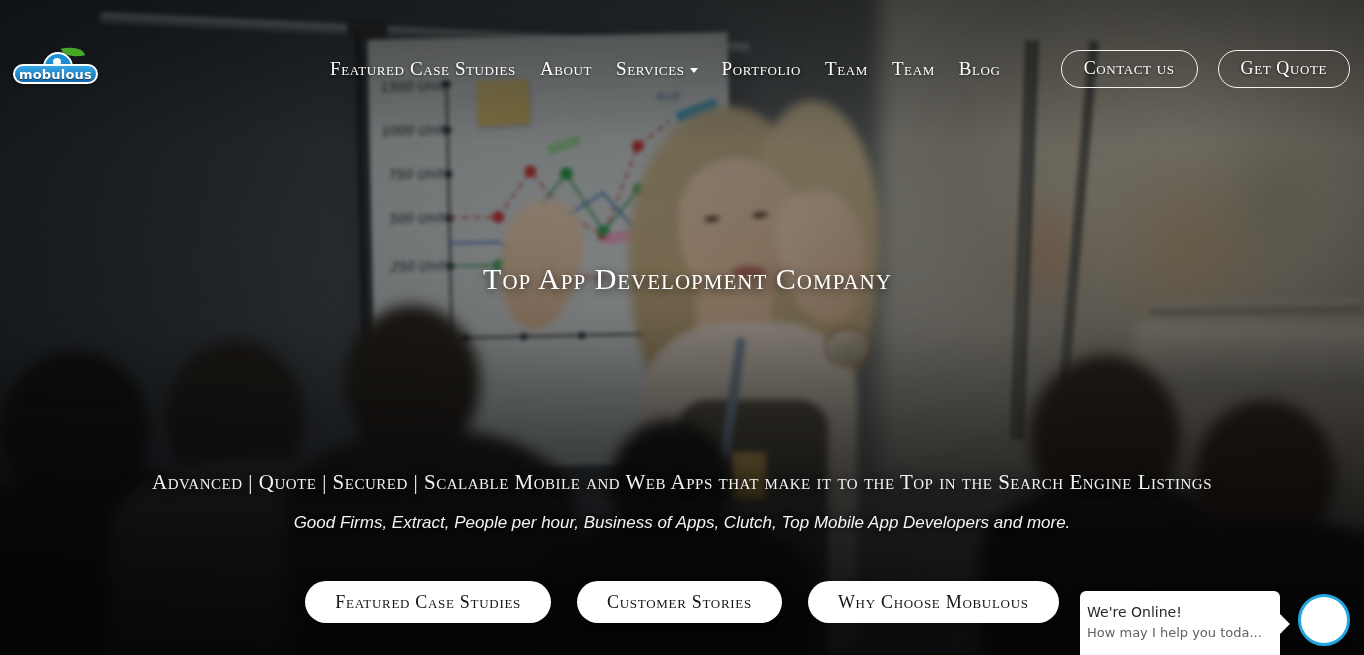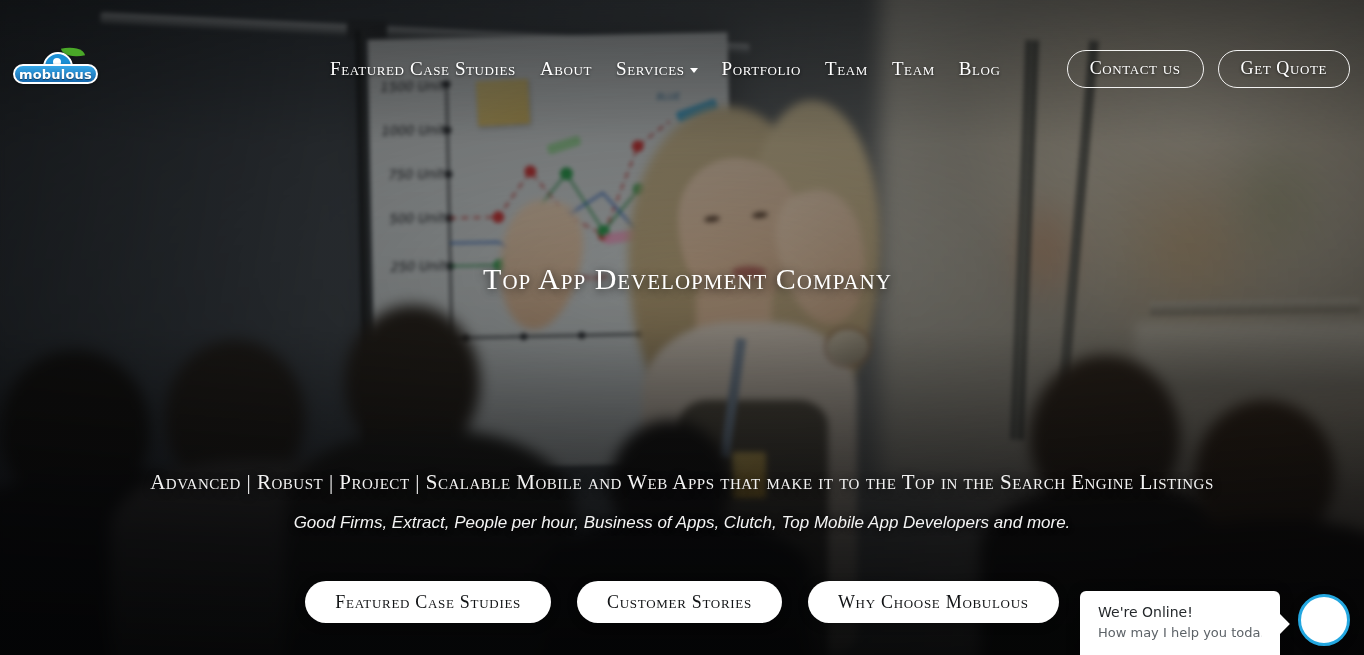--- a/index.html
+++ b/index.html
@@ -266,21 +266,21 @@
     font-variant: small-caps;
     letter-spacing: .6px;
     cursor: pointer;
     text-shadow: 0 1px 3px rgba(0,0,0,.65);
     display: flex; align-items: center; gap: 5px;
     white-space: nowrap;
   }
   .chev { width: 0; height: 0; border-left: 4px solid transparent; border-right: 4px solid transparent;
           border-top: 5px solid #fff; margin-top: 3px; }
 
-  .hdr-btns { position: absolute; right: 14px; top: 13px; display: flex; gap: 14px; }
+  .hdr-btns { position: absolute; right: 14px; top: 13px; display: flex; gap: 20px; }
   .hdr-btn {
     border: 1px solid rgba(255,255,255,.92);
     border-radius: 22px;
     color: #fff;
     font-family: "Liberation Serif", serif;
     font-size: 18px;
     font-variant: small-caps;
     letter-spacing: .6px;
     padding: 7px 22px 8px;
     background: transparent;
@@ -352,21 +352,21 @@
     white-space: nowrap;
     box-shadow: 0 2px 10px rgba(0,0,0,.35);
   }
 
   
   .chat-bubble {
     position: absolute; right: 84px; bottom: 0px; width: 200px; height: 64px;
     background: #fff;
     border-radius: 6px 6px 0 0;
     box-shadow: 0 2px 14px rgba(0,0,0,.3);
-    padding: 11px 18px 0;
+    padding: 11px 7px 0;
     z-index: 60;
   }
   .chat-bubble:after {
     content: ""; position: absolute; right: -7px; top: 26px;
     width: 14px; height: 14px; background: #fff; transform: rotate(45deg);
   }
   .chat-title {
     font-family: "DejaVu Sans", sans-serif;
     font-size: 14px; color: #25292c; line-height: 20px;
   }
@@ -537,21 +537,21 @@
     </nav>
 
     <div class="hdr-btns">
       <button class="hdr-btn">Contact us</button>
       <button class="hdr-btn">Get Quote</button>
     </div>
   </div>
 
   <div class="hero">
     <div class="eyebrow">Top App Development Company</div>
-    <div class="subline">Advanced | Robust | Project | Scalable Mobile and Web Apps that make it to the Top in the Search Engine Listings</div>
+    <div class="subline">Advanced | Quote | Secured | Scalable Mobile and Web Apps that make it to the Top in the Search Engine Listings</div>
     <div class="para">
       <div>Good Firms, Extract, People per hour, Business of Apps, Clutch, Top Mobile App Developers and more.</div>
     </div>
 
     <div class="cta-row">
       <button class="cta">Featured Case Studies</button>
       <button class="cta">Customer Stories</button>
       <button class="cta">Why Choose Mobulous</button>
     </div>
   </div>

